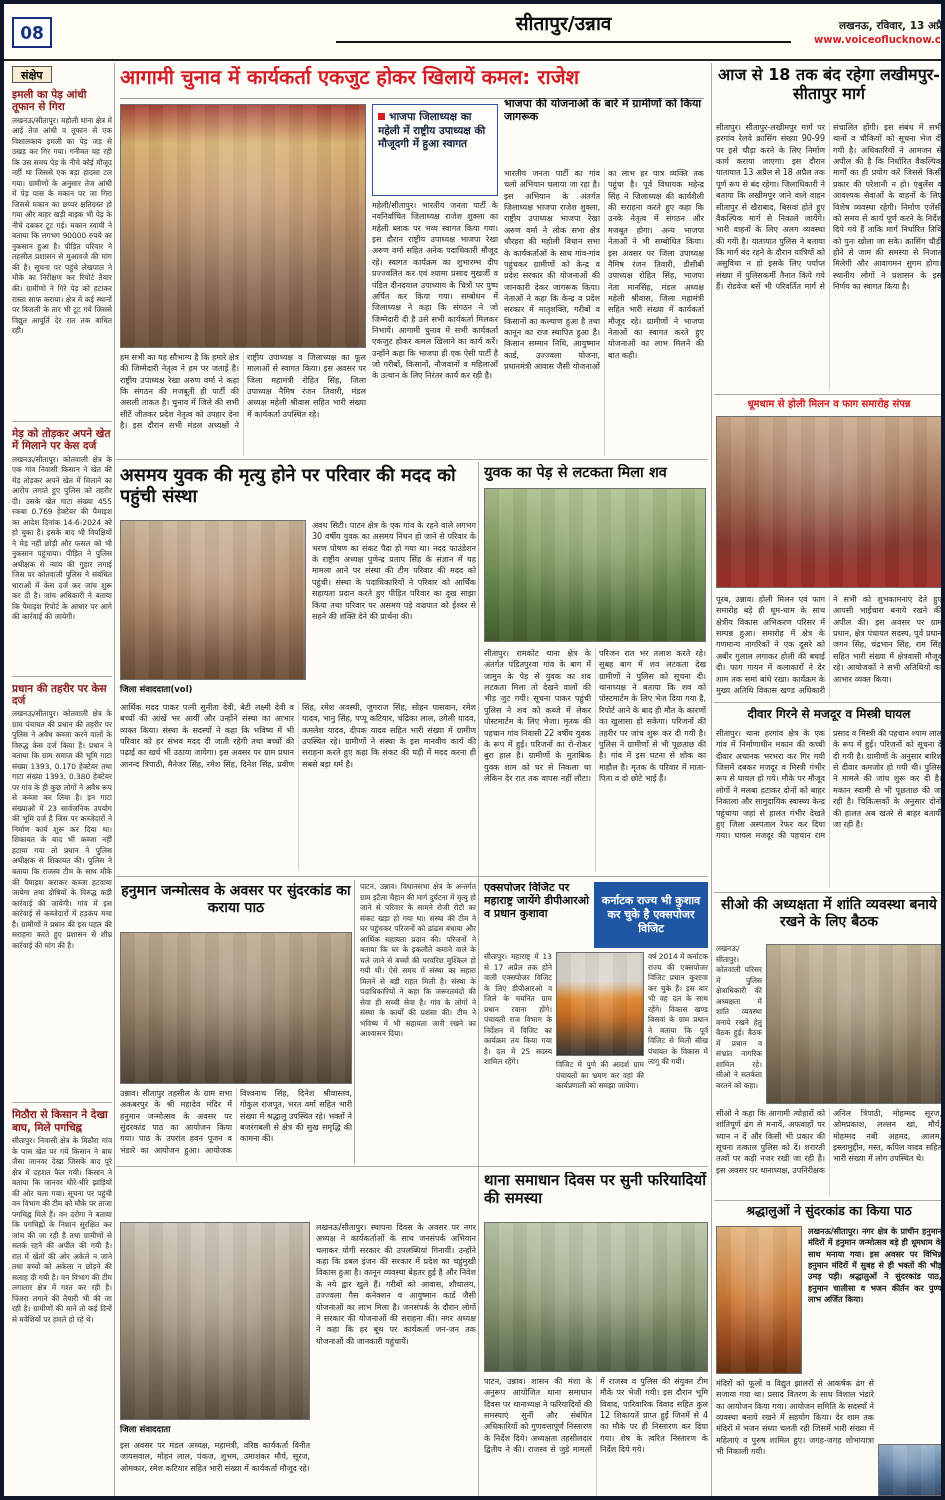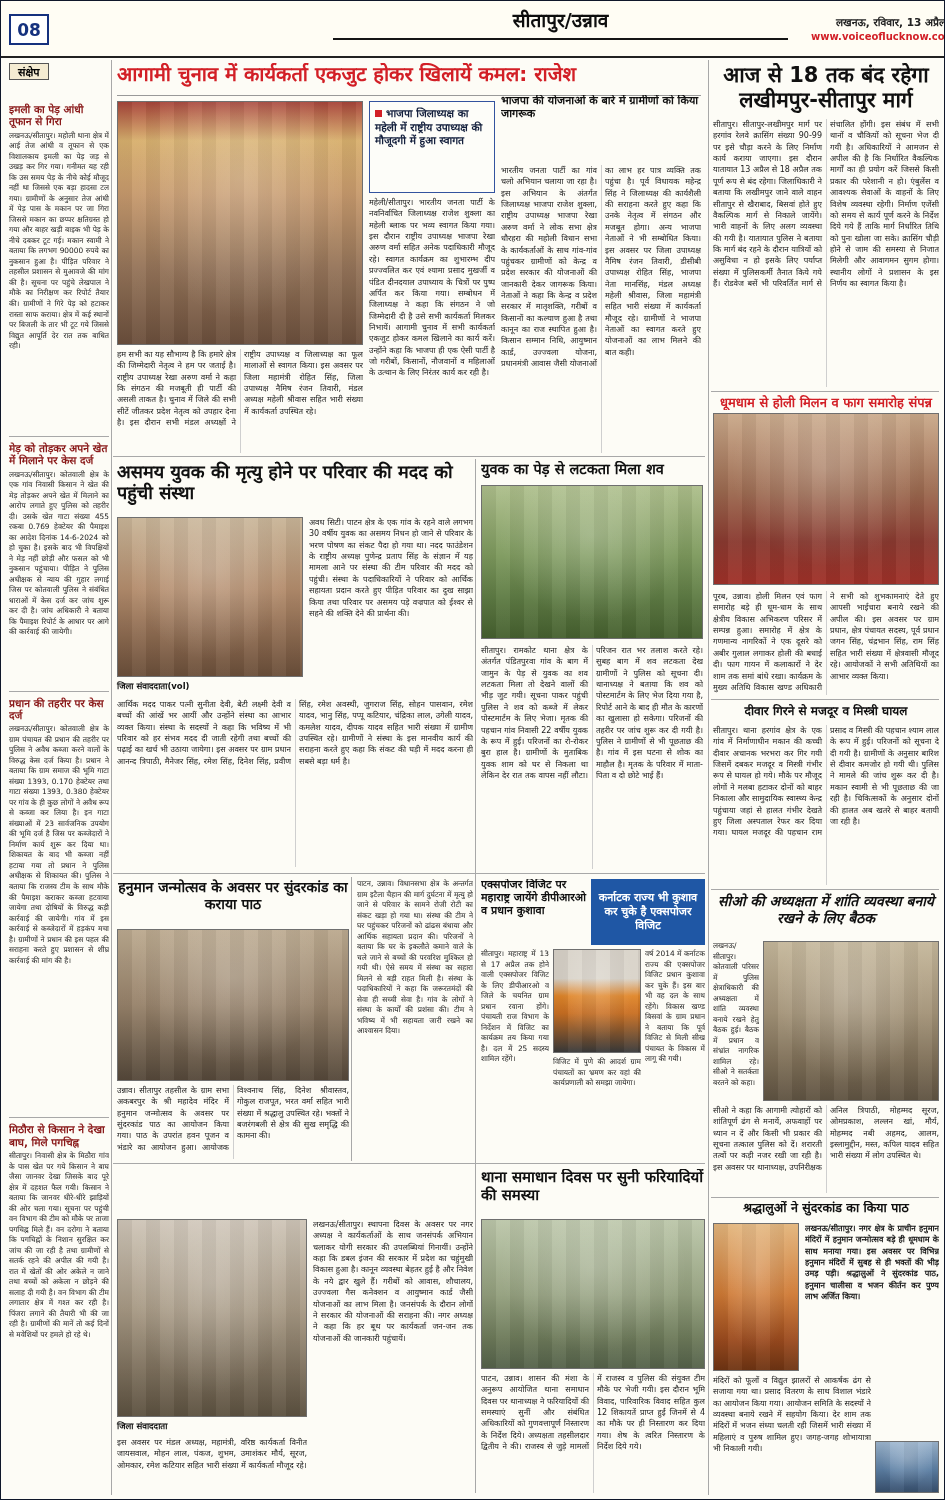--- a/index.html
+++ b/index.html
@@ -1,18 +1,18 @@
 <!DOCTYPE html>
 <html lang="hi"><head>
 <meta charset="utf-8">
 <style>
   * { margin:0; padding:0; box-sizing:border-box; }
   html,body { background:#cfcfcf; }
   body { font-family:"DejaVu Sans", sans-serif; }
-  #page { position:relative; width:945px; height:1500px; margin:0 auto; background:#fdfcf6; border:1px solid #0f172a; overflow:hidden; }
+  #page { position:relative; width:945px; height:1500px; margin:0 auto; background:#fdfcf6; border:4px solid #0f172a; overflow:hidden; }
   .abs { position:absolute; }
   .bt { font-size:8px; line-height:1.42; text-align:justify; color:#1b1b1b; overflow:hidden; }
   .bt-s { font-size:7.4px; }
   .c2 { column-count:2; column-gap:8px; column-rule:1px solid #cfcfcf; }
   .hl { font-weight:bold; line-height:1.18; overflow:hidden; }
   .h-red { color:#d21f26; }
   .h-blk { color:#101010; }
   .h-mar { color:#8a1a1a; }
   .nowrap { white-space:nowrap; }
   .ctr { text-align:center; }
@@ -64,21 +64,21 @@
   <div class="abs vline" style="left:350px;top:876px;height:284px;"></div>
   <div class="abs hline" style="left:112px;top:455px;width:592px;"></div>
   <div class="abs hline" style="left:112px;top:872px;width:592px;"></div>
   <div class="abs hline" style="left:112px;top:1162px;width:592px;"></div>
   <div class="abs hline" style="left:710px;top:390px;width:228px;"></div>
   <div class="abs hline" style="left:710px;top:698px;width:228px;"></div>
   <div class="abs hline" style="left:710px;top:888px;width:228px;"></div>
   <div class="abs hline" style="left:710px;top:1196px;width:228px;"></div>
 
   <div class="abs" style="left:8px;top:60px;width:100px;height:1434px;">
-    <div style="border:1px solid #555;display:inline-block;padding:0 8px;font-size:11px;font-weight:bold;background:#f5ecd2;margin-bottom:23px;">संक्षेप</div>
+    <div style="border:1px solid #555;display:inline-block;padding:0 8px;font-size:11px;font-weight:bold;background:#f5ecd2;margin-bottom:5px;">संक्षेप</div>
     <div>
       <div class="hl h-mar" style="font-size:10.5px;margin-bottom:3px;">इमली का पेड़ आंधी तूफान से गिरा</div>
       <div class="bt bt-s" style="height:300px;">लखनऊ/सीतापुर। महोली थाना क्षेत्र में आई तेज आंधी व तूफान से एक विशालकाय इमली का पेड़ जड़ से उखड़ कर गिर गया। गनीमत यह रही कि उस समय पेड़ के नीचे कोई मौजूद नहीं था जिससे एक बड़ा हादसा टल गया। ग्रामीणों के अनुसार तेज आंधी में पेड़ पास के मकान पर जा गिरा जिससे मकान का छप्पर क्षतिग्रस्त हो गया और बाहर खड़ी बाइक भी पेड़ के नीचे दबकर टूट गई। मकान स्वामी ने बताया कि लगभग 90000 रुपये का नुकसान हुआ है। पीड़ित परिवार ने तहसील प्रशासन से मुआवजे की मांग की है। सूचना पर पहुंचे लेखपाल ने मौके का निरीक्षण कर रिपोर्ट तैयार की। ग्रामीणों ने गिरे पेड़ को हटाकर रास्ता साफ कराया। क्षेत्र में कई स्थानों पर बिजली के तार भी टूट गये जिससे विद्युत आपूर्ति देर रात तक बाधित रही।</div>
     </div>
     <div class="hline" style="margin:5px 0;"></div>
     <div>
       <div class="hl h-mar" style="font-size:10.5px;margin-bottom:3px;">मेड़ को तोड़कर अपने खेत में मिलाने पर केस दर्ज</div>
       <div class="bt bt-s" style="height:216px;">लखनऊ/सीतापुर। कोतवाली क्षेत्र के एक गांव निवासी किसान ने खेत की मेड़ तोड़कर अपने खेत में मिलाने का आरोप लगाते हुए पुलिस को तहरीर दी। उसके खेत गाटा संख्या 455 रकबा 0.769 हेक्टेयर की पैमाइश का आदेश दिनांक 14-6-2024 को हो चुका है। इसके बाद भी विपक्षियों ने मेड़ नहीं छोड़ी और फसल को भी नुकसान पहुंचाया। पीड़ित ने पुलिस अधीक्षक से न्याय की गुहार लगाई जिस पर कोतवाली पुलिस ने संबंधित धाराओं में केस दर्ज कर जांच शुरू कर दी है। जांच अधिकारी ने बताया कि पैमाइश रिपोर्ट के आधार पर आगे की कार्रवाई की जायेगी।</div>
     </div>
     <div class="hline" style="margin:5px 0;"></div>
@@ -97,31 +97,31 @@
   <div class="photo ph-lead" style="left:116px;top:100px;width:246px;height:244px;"></div>
   <div class="abs boxnote" style="left:368px;top:100px;width:126px;height:92px;">
     <span class="bullet"></span><span>भाजपा जिलाध्यक्ष का महेली में राष्ट्रीय उपाध्यक्ष की मौजूदगी में हुआ स्वागत</span>
   </div>
   <div class="abs bt" style="left:368px;top:196px;width:126px;height:256px;">महेली/सीतापुर। भारतीय जनता पार्टी के नवनिर्वाचित जिलाध्यक्ष राजेश शुक्ला का महेली ब्लाक पर भव्य स्वागत किया गया। इस दौरान राष्ट्रीय उपाध्यक्ष भाजपा रेखा अरुण वर्मा सहित अनेक पदाधिकारी मौजूद रहे। स्वागत कार्यक्रम का शुभारम्भ दीप प्रज्ज्वलित कर एवं श्यामा प्रसाद मुखर्जी व पंडित दीनदयाल उपाध्याय के चित्रों पर पुष्प अर्पित कर किया गया। सम्बोधन में जिलाध्यक्ष ने कहा कि संगठन ने जो जिम्मेदारी दी है उसे सभी कार्यकर्ता मिलकर निभायें। आगामी चुनाव में सभी कार्यकर्ता एकजुट होकर कमल खिलाने का कार्य करें। उन्होंने कहा कि भाजपा ही एक ऐसी पार्टी है जो गरीबों, किसानों, नौजवानों व महिलाओं के उत्थान के लिए निरंतर कार्य कर रही है।</div>
   <div class="abs bt c2" style="left:116px;top:348px;width:246px;height:104px;">हम सभी का यह सौभाग्य है कि हमारे क्षेत्र की जिम्मेदारी नेतृत्व ने हम पर जताई है। राष्ट्रीय उपाध्यक्ष रेखा अरुण वर्मा ने कहा कि संगठन की मजबूती ही पार्टी की असली ताकत है। चुनाव में जिले की सभी सीटें जीतकर प्रदेश नेतृत्व को उपहार देना है। इस दौरान सभी मंडल अध्यक्षों ने राष्ट्रीय उपाध्यक्ष व जिलाध्यक्ष का फूल मालाओं से स्वागत किया। इस अवसर पर जिला महामंत्री रोहित सिंह, जिला उपाध्यक्ष नैमिष रंजन तिवारी, मंडल अध्यक्ष महेली श्रीवास सहित भारी संख्या में कार्यकर्ता उपस्थित रहे।</div>
 
   <div class="abs hl h-blk" style="left:500px;top:94px;width:200px;height:62px;font-size:11px;">भाजपा की योजनाओं के बारे में ग्रामीणों को किया जागरूक</div>
   <div class="abs bt c2" style="left:500px;top:164px;width:200px;height:288px;">भारतीय जनता पार्टी का गांव चलो अभियान चलाया जा रहा है। इस अभियान के अंतर्गत जिलाध्यक्ष भाजपा राजेश शुक्ला, राष्ट्रीय उपाध्यक्ष भाजपा रेखा अरुण वर्मा ने लोक सभा क्षेत्र धौरहरा की महोली विधान सभा के कार्यकर्ताओं के साथ गांव-गांव पहुंचकर ग्रामीणों को केन्द्र व प्रदेश सरकार की योजनाओं की जानकारी देकर जागरूक किया। नेताओं ने कहा कि केन्द्र व प्रदेश सरकार में मातृशक्ति, गरीबों व किसानों का कल्याण हुआ है तथा कानून का राज स्थापित हुआ है। किसान सम्मान निधि, आयुष्मान कार्ड, उज्ज्वला योजना, प्रधानमंत्री आवास जैसी योजनाओं का लाभ हर पात्र व्यक्ति तक पहुंचा है। पूर्व विधायक महेन्द्र सिंह ने जिलाध्यक्ष की कार्यशैली की सराहना करते हुए कहा कि उनके नेतृत्व में संगठन और मजबूत होगा। अन्य भाजपा नेताओं ने भी सम्बोधित किया। इस अवसर पर जिला उपाध्यक्ष नैमिष रंजन तिवारी, डीसीबी उपाध्यक्ष रोहित सिंह, भाजपा नेता मानसिंह, मंडल अध्यक्ष महेली श्रीवास, जिला महामंत्री सहित भारी संख्या में कार्यकर्ता मौजूद रहे। ग्रामीणों ने भाजपा नेताओं का स्वागत करते हुए योजनाओं का लाभ मिलने की बात कही।</div>
 
-  <div class="abs hl h-blk ctr" style="left:712px;top:62px;width:226px;height:52px;font-size:21px;">आज से 18 तक बंद रहेगा लखीमपुर-सीतापुर मार्ग</div>
+  <div class="abs hl h-blk ctr" style="left:712px;top:62px;width:226px;height:52px;font-size:16px;">आज से 18 तक बंद रहेगा लखीमपुर-सीतापुर मार्ग</div>
   <div class="abs bt c2" style="left:712px;top:118px;width:226px;height:268px;">सीतापुर। सीतापुर-लखीमपुर मार्ग पर हरगांव रेलवे क्रासिंग संख्या 90-99 पर इसे चौड़ा करने के लिए निर्माण कार्य कराया जाएगा। इस दौरान यातायात 13 अप्रैल से 18 अप्रैल तक पूर्ण रूप से बंद रहेगा। जिलाधिकारी ने बताया कि लखीमपुर जाने वाले वाहन सीतापुर से खैराबाद, बिसवां होते हुए वैकल्पिक मार्ग से निकाले जायेंगे। भारी वाहनों के लिए अलग व्यवस्था की गयी है। यातायात पुलिस ने बताया कि मार्ग बंद रहने के दौरान यात्रियों को असुविधा न हो इसके लिए पर्याप्त संख्या में पुलिसकर्मी तैनात किये गये हैं। रोडवेज बसें भी परिवर्तित मार्ग से संचालित होंगी। इस संबंध में सभी थानों व चौकियों को सूचना भेज दी गयी है। अधिकारियों ने आमजन से अपील की है कि निर्धारित वैकल्पिक मार्गों का ही प्रयोग करें जिससे किसी प्रकार की परेशानी न हो। एंबुलेंस व आवश्यक सेवाओं के वाहनों के लिए विशेष व्यवस्था रहेगी। निर्माण एजेंसी को समय से कार्य पूर्ण करने के निर्देश दिये गये हैं ताकि मार्ग निर्धारित तिथि को पुनः खोला जा सके। क्रासिंग चौड़ी होने से जाम की समस्या से निजात मिलेगी और आवागमन सुगम होगा। स्थानीय लोगों ने प्रशासन के इस निर्णय का स्वागत किया है।</div>
 
-  <div class="abs hl h-red ctr nowrap" style="left:712px;top:394px;width:226px;font-size:13px;">धूमधाम से होली मिलन व फाग समारोह संपन्न</div>
+  <div class="abs hl h-red ctr nowrap" style="left:712px;top:394px;width:226px;font-size:10px;">धूमधाम से होली मिलन व फाग समारोह संपन्न</div>
   <div class="photo ph-holi" style="left:712px;top:412px;width:226px;height:172px;"></div>
   <div class="abs bt c2" style="left:712px;top:590px;width:226px;height:104px;">पूरब, उन्नाव। होली मिलन एवं फाग समारोह बड़े ही धूम-धाम के साथ क्षेत्रीय विकास अभिकरण परिसर में सम्पन्न हुआ। समारोह में क्षेत्र के गणमान्य नागरिकों ने एक दूसरे को अबीर गुलाल लगाकर होली की बधाई दी। फाग गायन में कलाकारों ने देर शाम तक समां बांधे रखा। कार्यक्रम के मुख्य अतिथि विकास खण्ड अधिकारी ने सभी को शुभकामनाएं देते हुए आपसी भाईचारा बनाये रखने की अपील की। इस अवसर पर ग्राम प्रधान, क्षेत्र पंचायत सदस्य, पूर्व प्रधान जगन सिंह, चंद्रभान सिंह, राम सिंह सहित भारी संख्या में क्षेत्रवासी मौजूद रहे। आयोजकों ने सभी अतिथियों का आभार व्यक्त किया।</div>
 
   <div class="abs hl h-blk ctr nowrap" style="left:712px;top:703px;width:226px;font-size:12px;">दीवार गिरने से मजदूर व मिस्त्री घायल</div>
   <div class="abs bt c2" style="left:712px;top:724px;width:226px;height:160px;">सीतापुर। थाना हरगांव क्षेत्र के एक गांव में निर्माणाधीन मकान की कच्ची दीवार अचानक भरभरा कर गिर गयी जिसमें दबकर मजदूर व मिस्त्री गंभीर रूप से घायल हो गये। मौके पर मौजूद लोगों ने मलबा हटाकर दोनों को बाहर निकाला और सामुदायिक स्वास्थ्य केन्द्र पहुंचाया जहां से हालत गंभीर देखते हुए जिला अस्पताल रेफर कर दिया गया। घायल मजदूर की पहचान राम प्रसाद व मिस्त्री की पहचान श्याम लाल के रूप में हुई। परिजनों को सूचना दे दी गयी है। ग्रामीणों के अनुसार बारिश से दीवार कमजोर हो गयी थी। पुलिस ने मामले की जांच शुरू कर दी है। मकान स्वामी से भी पूछताछ की जा रही है। चिकित्सकों के अनुसार दोनों की हालत अब खतरे से बाहर बतायी जा रही है।</div>
 
-  <div class="abs hl h-blk ctr" style="left:712px;top:892px;width:226px;height:44px;font-size:14px;font-style:italic;">सीओ की अध्यक्षता में शांति व्यवस्था बनाये रखने के लिए बैठक</div>
+  <div class="abs hl h-blk ctr" style="left:712px;top:892px;width:226px;height:44px;font-size:14px;">सीओ की अध्यक्षता में शांति व्यवस्था बनाये रखने के लिए बैठक</div>
   <div class="abs bt bt-s" style="left:712px;top:940px;width:46px;height:160px;">लखनऊ/सीतापुर। कोतवाली परिसर में पुलिस क्षेत्राधिकारी की अध्यक्षता में शांति व्यवस्था बनाये रखने हेतु बैठक हुई। बैठक में प्रधान व संभ्रांत नागरिक शामिल रहे। सीओ ने सतर्कता बरतने को कहा।</div>
   <div class="photo ph-co" style="left:762px;top:940px;width:176px;height:160px;"></div>
   <div class="abs bt c2" style="left:712px;top:1104px;width:226px;height:88px;">सीओ ने कहा कि आगामी त्योहारों को शांतिपूर्ण ढंग से मनायें, अफवाहों पर ध्यान न दें और किसी भी प्रकार की सूचना तत्काल पुलिस को दें। शरारती तत्वों पर कड़ी नजर रखी जा रही है। इस अवसर पर थानाध्यक्ष, उपनिरीक्षक अनिल त्रिपाठी, मोहम्मद सूरज, ओमप्रकाश, लल्लन खां, मौर्य, मोहम्मद नबी अहमद, आलम, इस्लामुद्दीन, मस्त, कपिल यादव सहित भारी संख्या में लोग उपस्थित थे।</div>
 
   <div class="abs hl h-blk ctr nowrap" style="left:712px;top:1200px;width:226px;font-size:12.5px;">श्रद्धालुओं ने सुंदरकांड का किया पाठ</div>
   <div class="photo ph-sund" style="left:712px;top:1222px;width:86px;height:148px;"></div>
   <div class="abs bt" style="left:804px;top:1222px;width:134px;height:148px;font-weight:bold;">लखनऊ/सीतापुर। नगर क्षेत्र के प्राचीन हनुमान मंदिरों में हनुमान जन्मोत्सव बड़े ही धूमधाम के साथ मनाया गया। इस अवसर पर विभिन्न हनुमान मंदिरों में सुबह से ही भक्तों की भीड़ उमड़ पड़ी। श्रद्धालुओं ने सुंदरकांड पाठ, हनुमान चालीसा व भजन कीर्तन कर पुण्य लाभ अर्जित किया।</div>
   <div class="abs bt" style="left:712px;top:1374px;width:158px;height:118px;">मंदिरों को फूलों व विद्युत झालरों से आकर्षक ढंग से सजाया गया था। प्रसाद वितरण के साथ विशाल भंडारे का आयोजन किया गया। आयोजन समिति के सदस्यों ने व्यवस्था बनाये रखने में सहयोग किया। देर शाम तक मंदिरों में भजन संध्या चलती रही जिसमें भारी संख्या में महिलाएं व पुरुष शामिल हुए। जगह-जगह शोभायात्रा भी निकाली गयी।</div>
   <div class="photo ph-thumb" style="left:874px;top:1440px;width:64px;height:52px;"></div>
 

